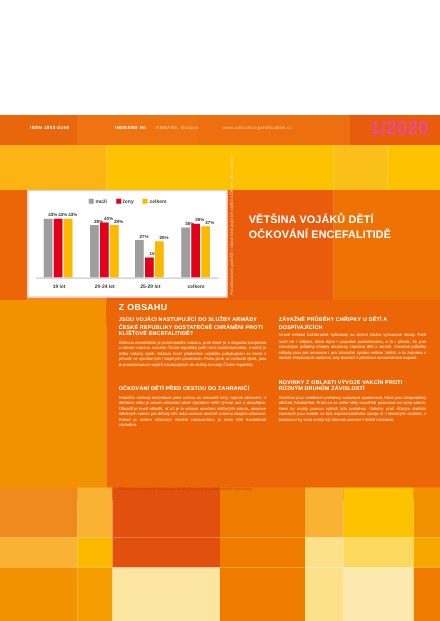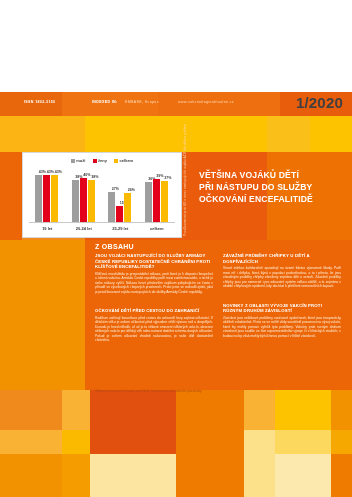--- a/index.html
+++ b/index.html
@@ -27,21 +27,21 @@
 
   
   .infostrip{position:absolute;left:0;top:92px;width:352px;height:24px;background:#ef7411;}
   .strip-seg{position:absolute;top:0;height:24px;}
   .seg-a{left:0;width:62px;background:#e8670d;}
   .seg-b{left:62px;width:96px;background:#ef7411;}
   .seg-c{left:158px;width:122px;background:#ee6f0f;}
   .seg-d{left:280px;width:72px;background:#e85d0b;}
   .strip-txt{position:absolute;top:8px;font-size:3.6px;font-weight:bold;color:#ffffff;letter-spacing:.35px;white-space:nowrap;}
   .strip-txt.soft{color:#ffd9b6;font-weight:normal;}
-  .issue{position:absolute;right:9px;top:94px;font-size:15px;font-weight:bold;color:#404040;letter-spacing:.2px;}
+  .issue{position:absolute;right:9px;top:94px;font-size:15px;font-weight:bold;color:#ec4899;letter-spacing:.2px;}
 
   
   .mosaic{position:absolute;left:0;top:116px;width:352px;height:381px;}
   .blk{position:absolute;}
 
   
   .chart-card{
     position:absolute;left:22px;top:152px;width:158px;height:84px;
     background:#ffffff;border:1px solid #d7d7d7;
   }
@@ -192,21 +192,20 @@
         <div class="cat" style="left: 36.5px; width: 36.5px; top: 1px;">20-24 let</div>
         <div class="cat" style="left: 73px; width: 36.5px; top: 1px;">25-29 let</div>
         <div class="cat" style="left: 109.5px; width: 36.5px; top: 1px;">celkem</div>
       </div>
   </div>
 
   <div class="vert-note">Proočkovanost proti KE v rámci nastupujících vojáků AČR dle věku a pohlaví</div>
 
   <div class="headline">
     <div>VĚTŠINA VOJÁKŮ DĚTÍ</div>
-    <div>PŘI NÁSTUPU DO SLUŽBY</div>
     <div>OČKOVÁNÍ ENCEFALITIDĚ</div>
   </div>
 
   <div class="zobsahu-bar">
     <div class="lbl">Z OBSAHU</div>
   </div>
 
   <div class="contents">
     <div class="col left">
       <div class="art">

